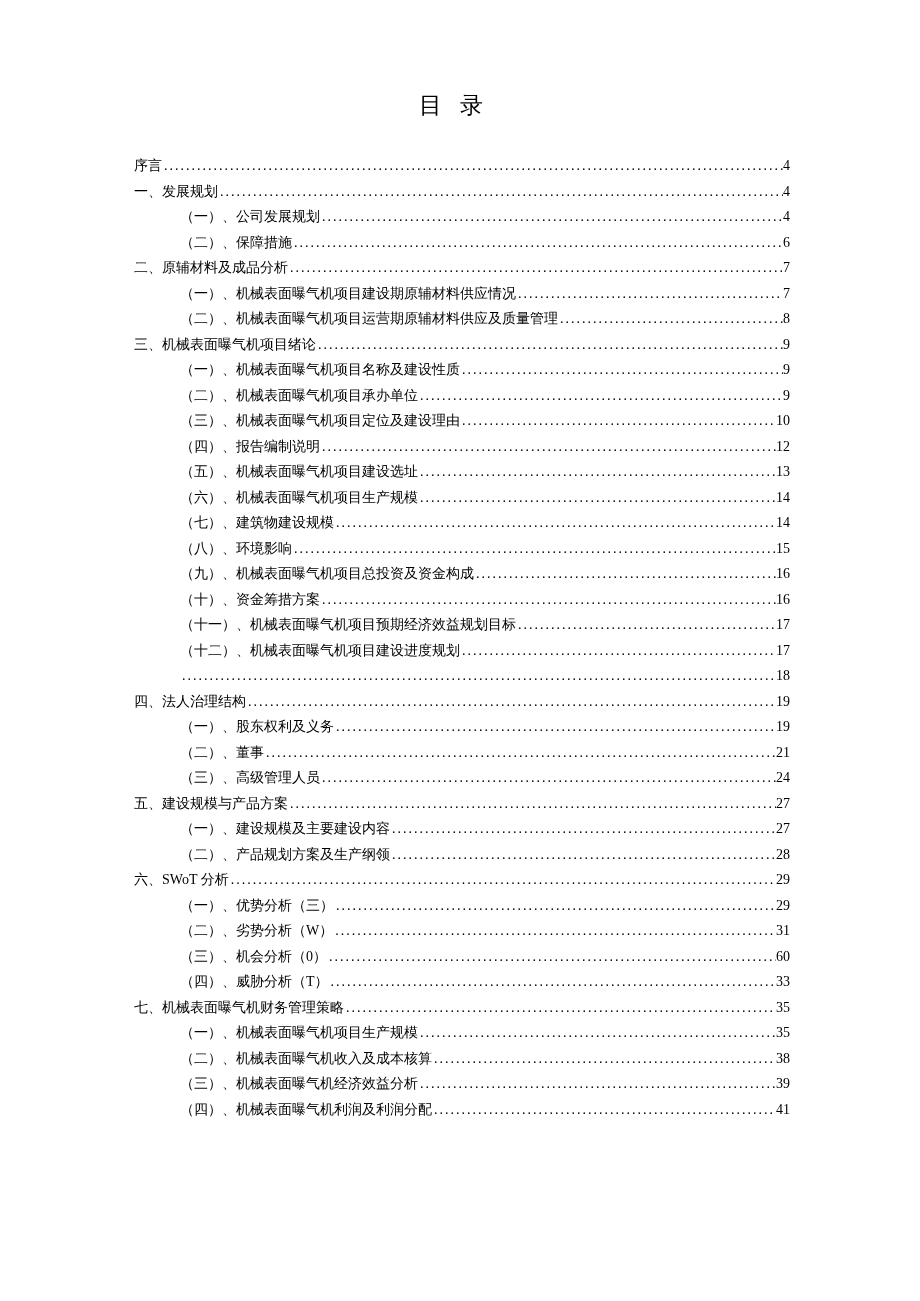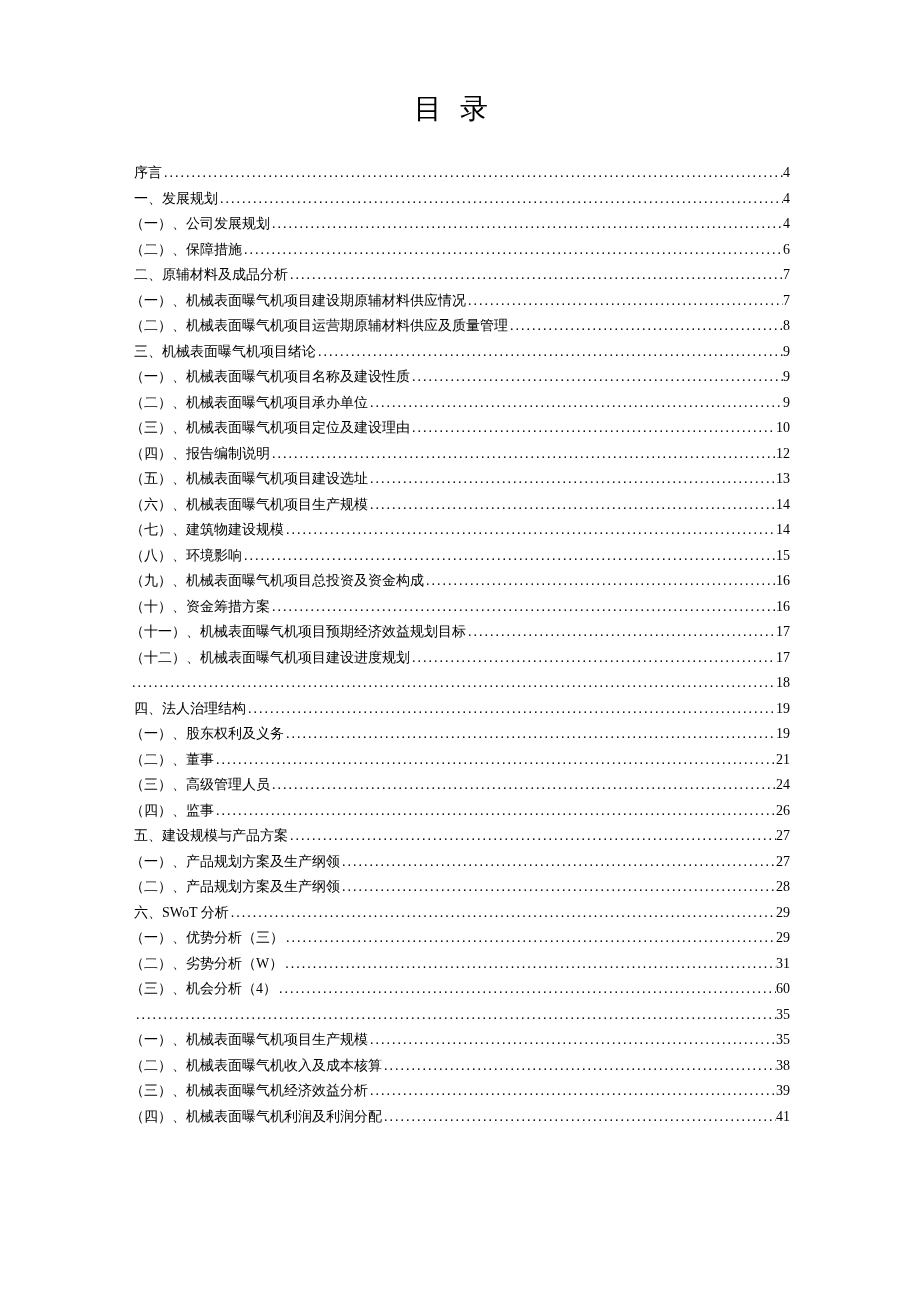--- a/index.html
+++ b/index.html
@@ -10,36 +10,37 @@
     body {
       width: 920px;
       height: 1301px;
       background: #ffffff;
       font-family: "SimSun", "宋体", serif;
       color: #000000;
       padding: 90px 130px 90px 130px;
     }
     .title {
       text-align: center;
-      font-size: 28px;
+      font-size: 23px;
       letter-spacing: 18px;
       margin-bottom: 32px;
       font-weight: normal;
     }
     .toc-line {
       display: flex;
       align-items: baseline;
       font-size: 14px;
       line-height: 25.5px;
       white-space: nowrap;
     }
     .toc-line.level-1 {
       margin-left: 4px;
     }
     .toc-line.level-2 {
+      margin-left: 50px;
       text-align: center;
     }
     .toc-label {
       flex: 0 0 auto;
     }
     .toc-dots {
       flex: 1 1 auto;
       overflow: hidden;
       letter-spacing: 2px;
       padding: 0 2px;
@@ -174,32 +175,27 @@
     <div class="toc-line level-2">
       <span class="toc-label">（二）、董事</span>
       <span class="toc-dots"></span>
       <span class="toc-page">21</span>
     </div>
     <div class="toc-line level-2">
       <span class="toc-label">（三）、高级管理人员</span>
       <span class="toc-dots"></span>
       <span class="toc-page">24</span>
     </div>
-    <div class="toc-line level-2">
-      <span class="toc-label">（四）、监事</span>
-      <span class="toc-dots"></span>
-      <span class="toc-page">26</span>
-    </div>
     <div class="toc-line level-1">
       <span class="toc-label">五、建设规模与产品方案</span>
       <span class="toc-dots"></span>
       <span class="toc-page">27</span>
     </div>
     <div class="toc-line level-2">
-      <span class="toc-label">（一）、产品规划方案及生产纲领</span>
+      <span class="toc-label">（一）、建设规模及主要建设内容</span>
       <span class="toc-dots"></span>
       <span class="toc-page">27</span>
     </div>
     <div class="toc-line level-2">
       <span class="toc-label">（二）、产品规划方案及生产纲领</span>
       <span class="toc-dots"></span>
       <span class="toc-page">28</span>
     </div>
     <div class="toc-line level-1">
       <span class="toc-label">六、SWoT 分析</span>
@@ -210,25 +206,31 @@
       <span class="toc-label">（一）、优势分析（三）</span>
       <span class="toc-dots"></span>
       <span class="toc-page">29</span>
     </div>
     <div class="toc-line level-2">
       <span class="toc-label">（二）、劣势分析（W）</span>
       <span class="toc-dots"></span>
       <span class="toc-page">31</span>
     </div>
     <div class="toc-line level-2">
-      <span class="toc-label">（三）、机会分析（4）</span>
+      <span class="toc-label">（三）、机会分析（0）</span>
       <span class="toc-dots"></span>
       <span class="toc-page">60</span>
     </div>
-    <div class="toc-line level-1">
+    <div class="toc-line level-2">
+      <span class="toc-label">（四）、威胁分析（T）</span>
+      <span class="toc-dots"></span>
+      <span class="toc-page">33</span>
+    </div>
+    <div class="toc-line level-1">
+      <span class="toc-label">七、机械表面曝气机财务管理策略</span>
       <span class="toc-dots"></span>
       <span class="toc-page">35</span>
     </div>
     <div class="toc-line level-2">
       <span class="toc-label">（一）、机械表面曝气机项目生产规模</span>
       <span class="toc-dots"></span>
       <span class="toc-page">35</span>
     </div>
     <div class="toc-line level-2">
       <span class="toc-label">（二）、机械表面曝气机收入及成本核算</span>

